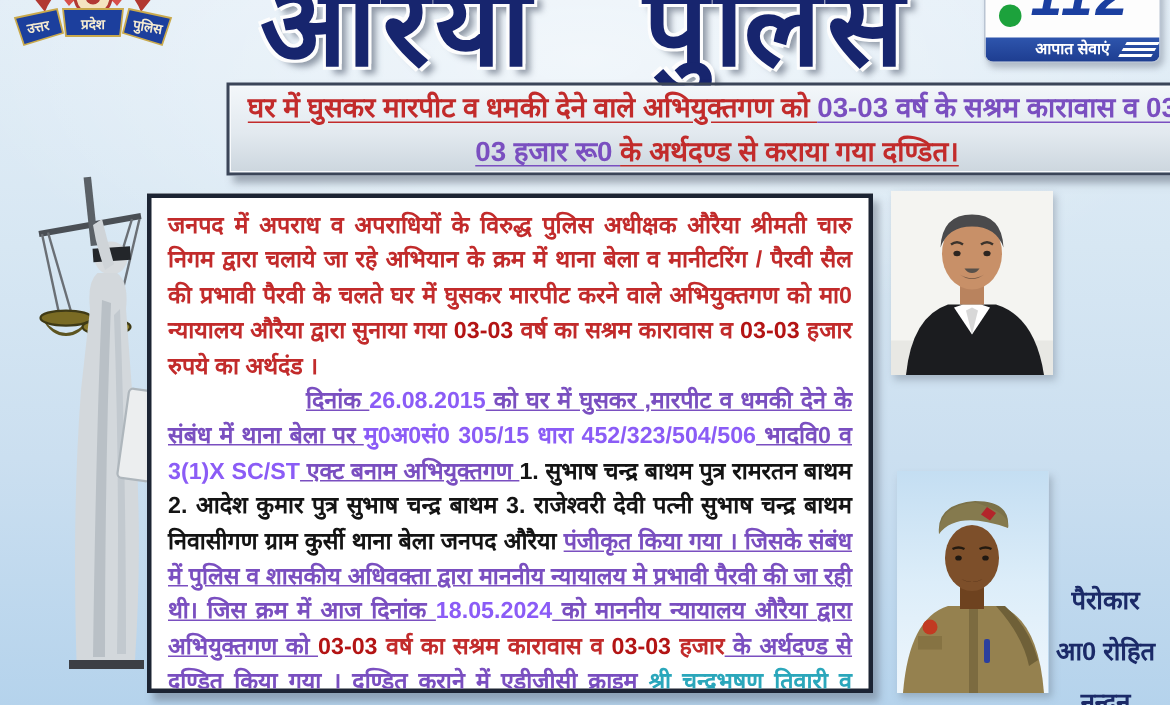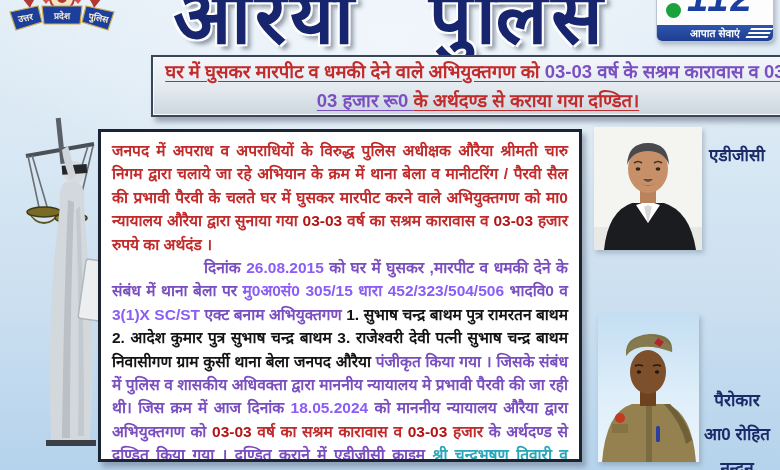--- a/index.html
+++ b/index.html
@@ -66,21 +66,21 @@
     position:absolute; left:98px; top:129px; width:484px; height:333px;
     background:#ffffff; border:3px solid #1c2433;
     box-shadow:4px 5px 5px rgba(90,100,115,.45);
     padding:7px 11px 6px 11px; overflow:hidden;
   }
   .mainbox p { font-size:15.5px; font-weight:700; line-height:23.4px; text-align:justify; }
   .mainbox p.indent { text-indent:92px; }
 
   .seg-red        { color:#c22b2b; }
   .seg-redbold    { color:#b31414; font-weight:800; }
-  .seg-purple     { color:#7a4fc0; }
+  .seg-purple     { color:#7a4fc0;text-decoration:underline; }
   .seg-purplebold { color:#8b5cf6; font-weight:800; }
   .seg-black      { color:#141414; }
   .seg-teal       { color:#2ba7bb; }
 
   
   .photo { position:absolute; overflow:hidden; box-shadow:2px 3px 5px rgba(90,100,115,.35); }
   .photo svg { width:100%; height:100%; display:block; }
   .photo1 { left:594px; top:127px; width:108px; height:123px; }
   .photo2 { left:598px; top:314px; width:101px; height:148px; }
 
@@ -181,21 +181,20 @@
       <path d="M33 38 Q34 16 54 16 Q74 16 75 38 Q70 24 54 24 Q38 24 33 38 Z" fill="#4a4a4c"></path>
       <ellipse cx="44" cy="42" rx="2.4" ry="1.8" fill="#2d2520"></ellipse>
       <ellipse cx="64" cy="42" rx="2.4" ry="1.8" fill="#2d2520"></ellipse>
       <path d="M40 36 Q44 33 48 36" stroke="#3c332c" stroke-width="1.6" fill="none"></path>
       <path d="M60 36 Q64 33 68 36" stroke="#3c332c" stroke-width="1.6" fill="none"></path>
       <path d="M46 56 Q54 61 62 56 Q58 59 54 59 Q50 59 46 56 Z" fill="#6e5340"></path>
       <path d="M49 52 L59 52 Q57 55 54 55 Q51 55 49 52 Z" fill="#57504a"></path>
     </svg>
   </div>
   <div class="caption caption1">
-      <div>एडीजीसी</div>
     </div>
 
   <div class="photo photo2">
     <svg viewBox="0 0 101 148">
       <defs>
         <linearGradient id="sky" x1="0" y1="0" x2="0" y2="1">
           <stop offset="0" stop-color="#c4def2"></stop>
             <stop offset="0.5" stop-color="#dcedf9"></stop>
             <stop offset="1" stop-color="#eef6fc"></stop>
         </linearGradient>

